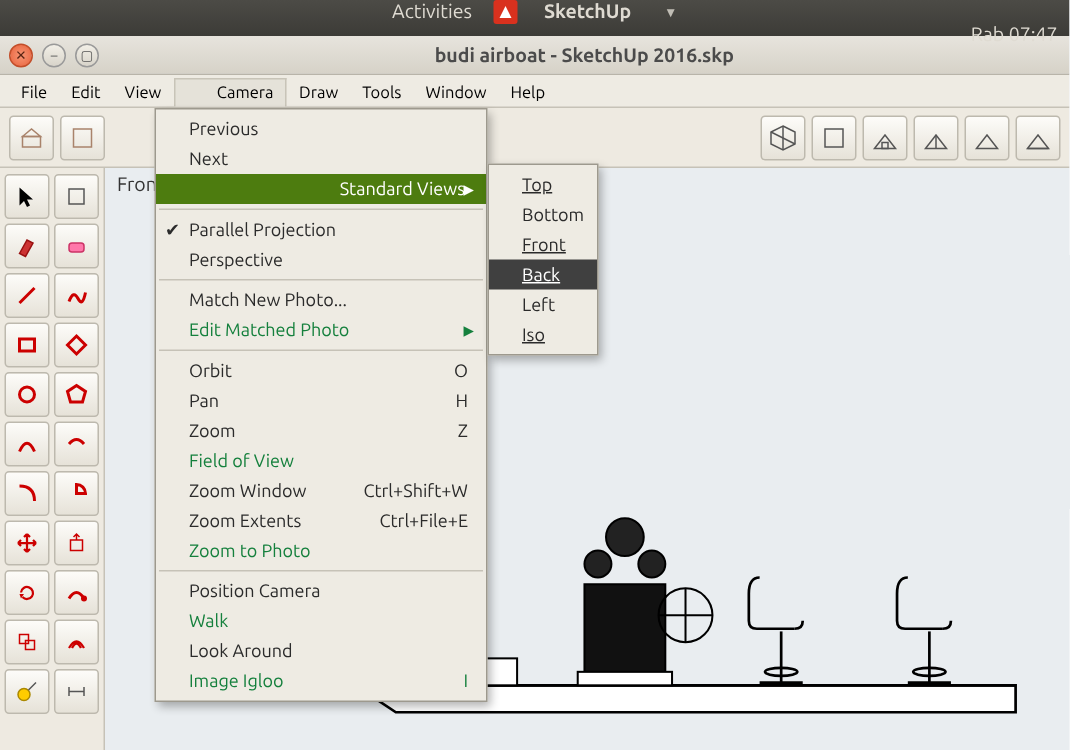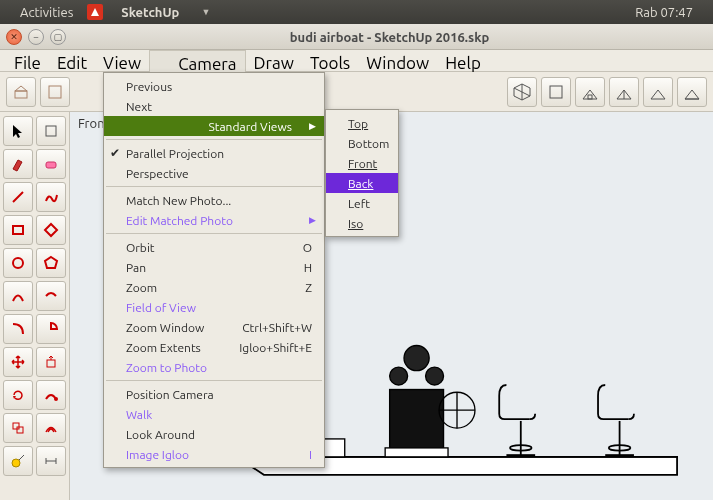--- a/index.html
+++ b/index.html
@@ -1,65 +1,65 @@
 <!DOCTYPE html>
 <html><head>
 <meta charset="utf-8">
 <style>
 * { margin: 0; padding: 0; box-sizing: border-box; font-family: "Ubuntu", "Liberation Sans", sans-serif; }
 body { width: 713px; height: 500px; background: #fff; overflow: hidden; position: relative; }
 
 
-.top-panel { height: 24px; background: linear-gradient(#4c4b46, #3c3b37); color: #dfdbd2; display: flex; align-items: center; font-size: 13px; padding: 0 20px; }
+.top-panel { height: 24px; background: linear-gradient(#4c4b46, #3c3b37); color: #dfdbd2; display: flex; align-items: center; font-size: 13px; padding: 0 8px; flex-direction: column; }
 .top-panel .panel-left { display: flex; align-items: center; gap: 14px; }
 .top-panel .panel-right { margin-left: auto; }
 .top-panel .app-icon { width: 16px; height: 16px; background: #d9311e; border-radius: 2px; display: inline-flex; align-items: center; justify-content: center; }
 .top-panel .app-icon svg { width: 12px; height: 12px; }
 .top-panel .bold { font-weight: bold; }
 .top-panel .dd { font-size: 9px; margin-left: 4px; opacity: .8; }
 
 
 .titlebar { height: 26px; background: linear-gradient(#e7e4dd, #d6d2c8); display: flex; align-items: center; padding: 0 6px; border-bottom: 1px solid #b8b4a9; }
 .win-btn { width: 16px; height: 16px; border-radius: 50%; margin-right: 6px; border: 1px solid #999; display:inline-flex; align-items:center; justify-content:center; font-size:9px; color:#555;}
 .win-close { background: radial-gradient(#f79674, #e8613c); border-color:#c24e2a; color:#5a2413;}
 .win-min, .win-max { background: linear-gradient(#f2efe7, #d8d4ca); }
 .title-text { flex: 1; text-align: center; font-weight: bold; font-size: 13px; color: #4b4b4b; }
 
 
-.menubar { height: 22px; background: #eeebe3; display: flex; align-items: flex-start; font-size: 17px; padding-left: 6px; border-bottom: 1px solid #c6c2b7; }
+.menubar { height: 22px; background: #eeebe3; display: flex; align-items: flex-end; font-size: 11px; padding-left: 6px; border-bottom: 1px solid #c6c2b7; }
 .menubar .mitem { padding: 3px 8px; cursor: default; }
 .menubar .mitem.open { background: #e5e2d9; border: 1px solid #c8c4b8; border-bottom: none; padding-left: 28px; }
 
 
 .toolbar { height: 40px; background: #eeeae1; border-bottom: 1px solid #c6c2b7; display: flex; align-items: center; padding: 0 6px; gap: 4px; }
 .tbtn { width: 30px; height: 30px; border: 1px solid #bdb9ae; border-radius: 3px; background: linear-gradient(#fdfcf9, #e6e2d8); display:flex; align-items:center; justify-content:center; }
 .tsep { width: 6px; }
 
 
 .workspace { position: absolute; top: 112px; left: 0; right: 0; bottom: 0; display: flex; }
 .left-tools { width: 70px; background: #eeeae1; border-right: 1px solid #c6c2b7; display: flex; flex-direction: column; padding: 4px 3px; gap: 3px; }
 .left-tools .row { display:flex; gap:3px; }
 .ltbtn { width: 30px; height: 30px; border: 1px solid #bdb9ae; border-radius: 3px; background: linear-gradient(#fdfcf9, #e6e2d8); display:flex; align-items:center; justify-content:center; }
 
 .canvas { flex: 1; position: relative; background: #e9edf0; overflow: hidden; }
 .view-label { position: absolute; top: 4px; left: 8px; font-size: 13px; color: #333; }
 
 
 .menu { position: absolute; background: #eeebe3; border: 1px solid #9d998e; box-shadow: 2px 3px 6px rgba(0,0,0,.3); font-size: 12px; color: #2b2b2b; padding: 3px 0; }
-.menu .row { display: flex; align-items: center; height: 20px; padding: 0 32px 0 22px; white-space: nowrap; position:relative;}
-.menu .row.disabled { color: #8b5cf6; }
+.menu .row { display: flex; align-items: center; height: 20px; padding: 0 14px 0 22px; white-space: nowrap; position:relative;}
+.menu .row.disabled { color: #15803d; }
 .menu .row .accel { position:absolute; right:12px; }
 .menu .row .check { position:absolute; left:6px; }
 .menu .row .arrow { position:absolute; right:8px; font-size:9px; }
 .menu .sep { height: 1px; background: #c6c2b7; margin: 3px 2px; }
 .menu .row.highlight { background: #4d7c0f; color: #fff; justify-content: flex-end; }
 .menu .row.highlight .arrow { color:#fff; }
 .menu.camera { top: 72px; left: 103px; width: 222px; }
 .menu.stdviews { top: 109px; left: 325px; width: 74px; }
-.menu .row.hover-sel { background: #6d28d9; color: #fff; }
+.menu .row.hover-sel { background: #404040; color: #fff; }
 
 
 .boat { position: absolute; left: 140px; right: 0; bottom: 6px; height: 200px; }
 .boat svg { width: 100%; height: 100%; }
 </style>
 </head>
 <body>
 
 <div class="top-panel">
   <div class="panel-left">
@@ -371,21 +371,21 @@
     </div>
   <div class="row disabled">
       <span>Field of View</span>
     </div>
   <div class="row">
       <span>Zoom Window</span>
       <span class="accel">Ctrl+Shift+W</span>
     </div>
   <div class="row">
       <span>Zoom Extents</span>
-      <span class="accel">Igloo+Shift+E</span>
+      <span class="accel">Ctrl+File+E</span>
     </div>
   <div class="row disabled">
       <span>Zoom to Photo</span>
     </div>
   <div class="sep"></div>
   <div class="row">
       <span>Position Camera</span>
     </div>
   <div class="row disabled">
       <span>Walk</span>

